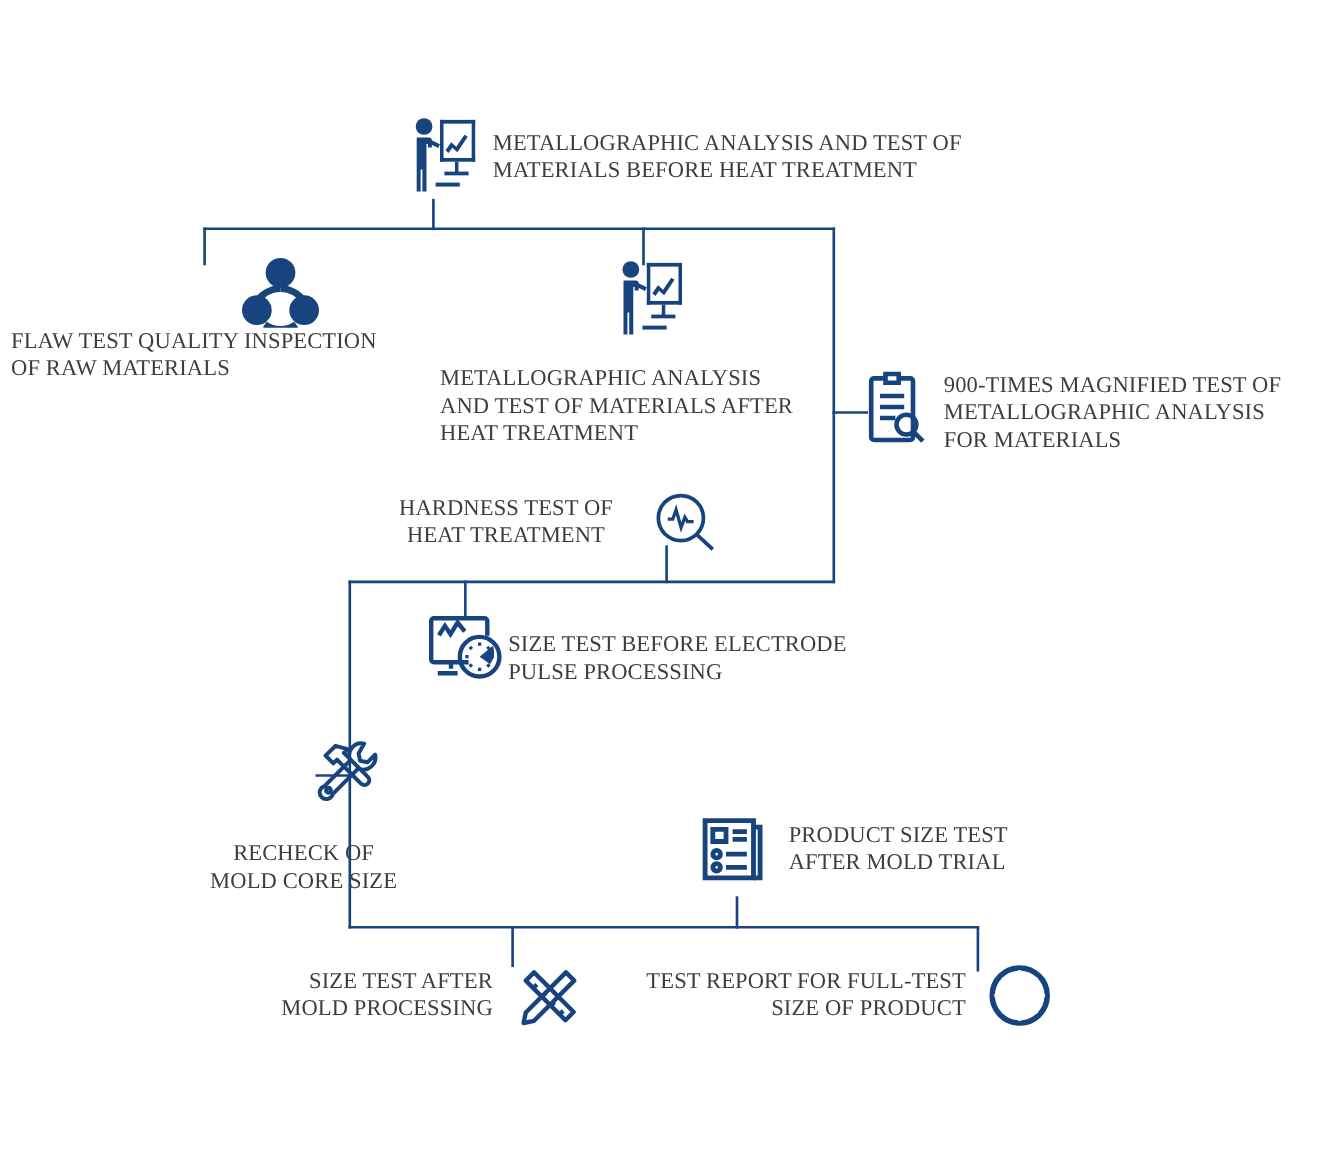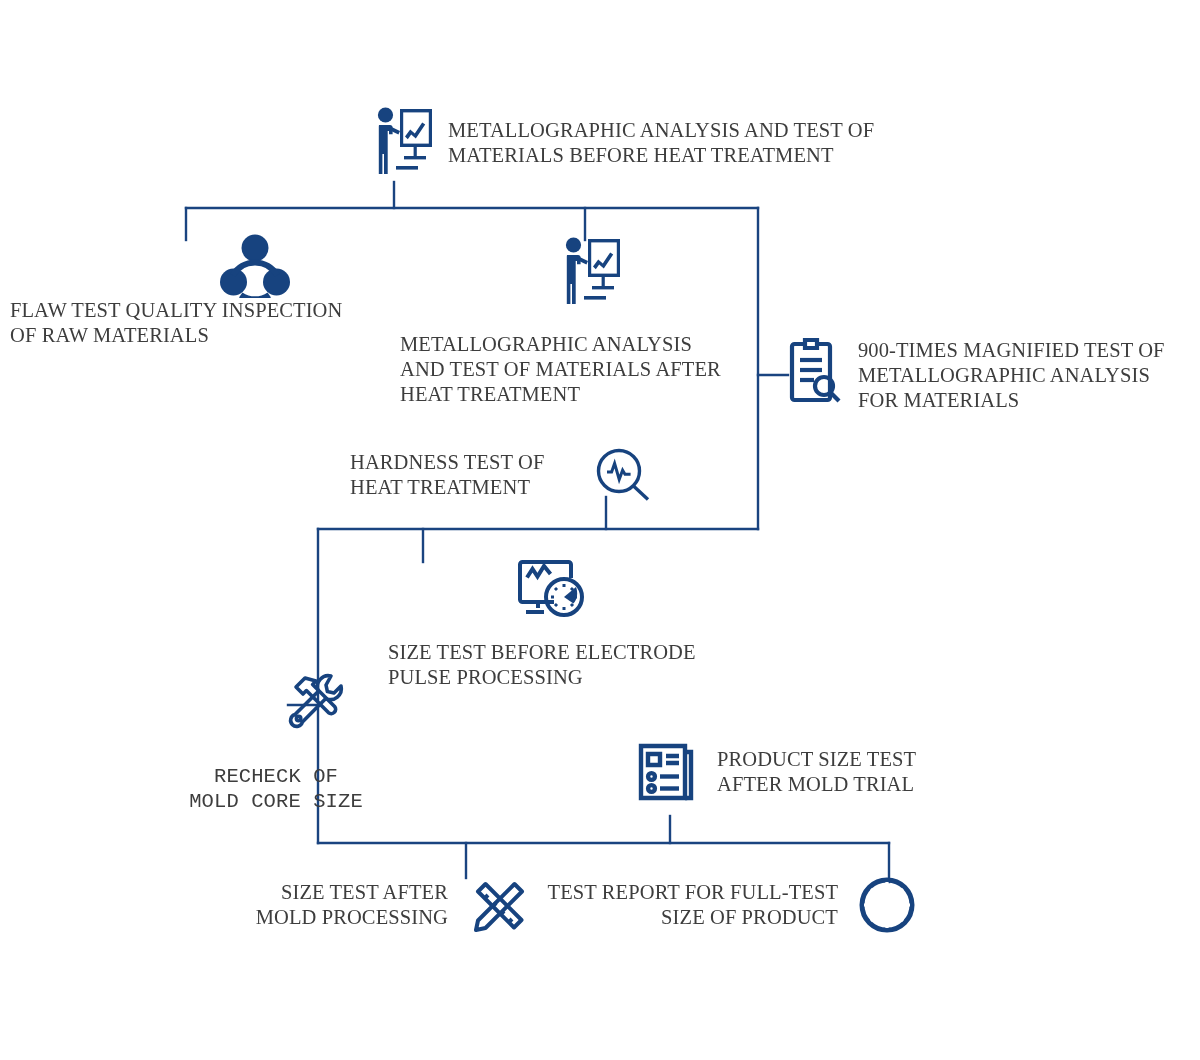--- a/index.html
+++ b/index.html
@@ -17,51 +17,51 @@
   .label{
     font-family:"Liberation Serif", serif;
     font-size:20.5px;
     line-height:1.22;
     letter-spacing:.1px;
     color:#3d3d3d;
     white-space:pre-line;
   }
   .lbl-left{text-align:left;}
   .lbl-right{text-align:right;}
-  .lbl-center{text-align:center;font-family:Liberation Mono, monospace;}
+  .lbl-center{text-align:center;}
 
   
   #n-before      {left:372px; top:106px;  align-items:flex-start;}
   #n-before .label{margin-left:14px;margin-top:12px;}
 
   #n-flaw        {left:150px; top:232px;  flex-direction:column;align-items:center;}
   #n-flaw .label {width:350px;text-align:left;margin-left:-140px;}
 
   #n-after       {left:560px; top:236px;  flex-direction:column;align-items:flex-start;}
   #n-after .label{margin-top:20px;margin-left:-160px;width:340px;}
 
   #n-500         {left:786px; top:336px;  align-items:flex-start;}
   #n-500 .label  {margin-left:16px;margin-top:2px;width:330px;}
 
   #n-hard        {left:350px; top:448px;  align-items:center;}
-  #n-hard .label {margin-right:26px;width:220px;text-align:left;}
-
-  #n-sizeelec    {left:388px; top:556px;  flex-direction:column;align-items:center;}
+  #n-hard .label {margin-right:26px;width:220px;text-align:center;}
+
+  #n-sizeelec    {left:388px; top:556px;  flex-direction:row;align-items:flex-start;}
   #n-sizeelec .label{margin-top:18px;width:330px;}
 
   #n-recheck     {left:222px; top:668px;  flex-direction:column;align-items:center;}
   #n-recheck .label{margin-top:26px;width:260px;text-align:center;margin-left:-76px;}
 
   #n-product     {left:637px; top:740px;  align-items:center;}
   #n-product .label{margin-left:16px;width:230px;}
 
   #n-sizemold    {left:248px; top:872px;  align-items:center;}
   #n-sizemold .label{margin-right:18px;width:200px;text-align:right;}
 
-  #n-report      {left:528px; top:874px;  align-items:center;}
+  #n-report      {left:568px; top:874px;  align-items:center;}
   #n-report .label{margin-right:18px;width:310px;text-align:right;}
 
   .icon-svg{display:block;}
 </style>
 </head>
 <body>
 
 <div id="stage">
 
   <svg class="conn-layer" viewBox="0 0 1200 1060" width="1200" height="1060">

